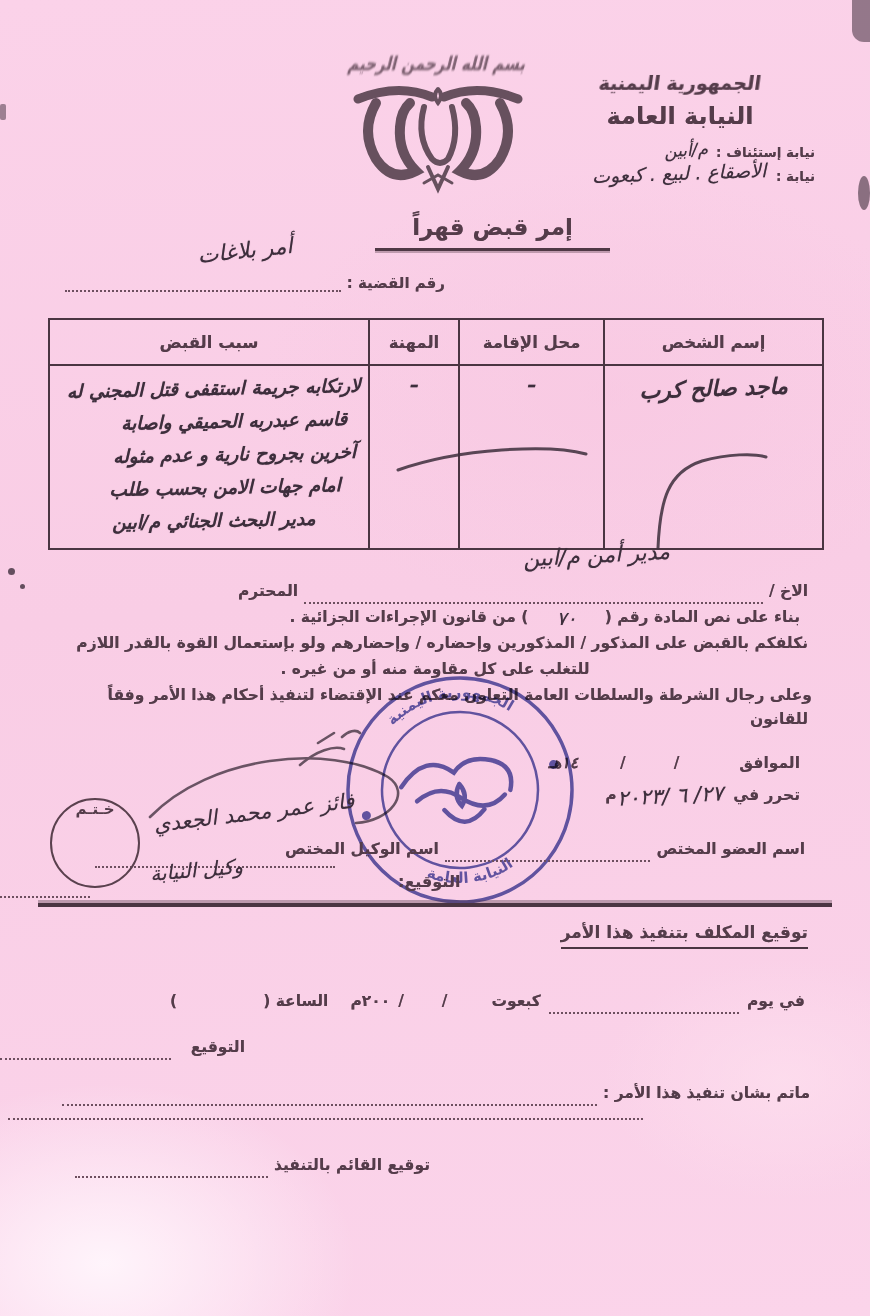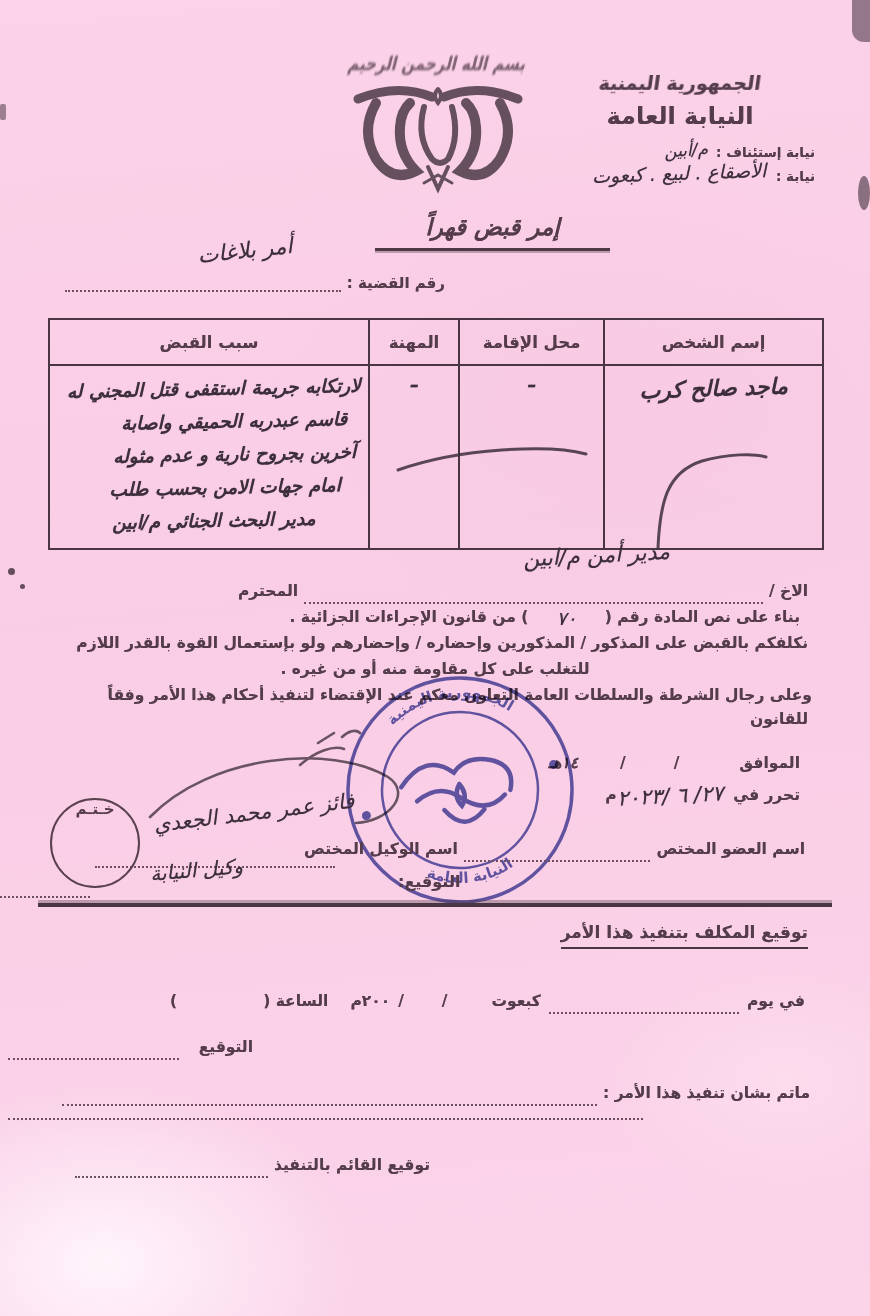--- a/index.html
+++ b/index.html
@@ -17,21 +17,21 @@
   .print{color:#543c4a; font-weight:bold; text-shadow:0 0 .6px rgba(84,60,74,.55);}
   .hand{color:#3d2e3c; font-style:italic; text-shadow:0 0 .7px rgba(61,46,60,.5);}
   .dots{border-bottom:2px dotted #6d4f5f; height:1.1em;}
   .row{display:flex; align-items:flex-end;}
   
   .republic{font-size:19px; letter-spacing:1px; transform:skewX(-8deg); filter:blur(.4px);}
   .prosecution{font-size:24px; letter-spacing:1px;}
   .hline{font-size:13.5px;}
   .hline .hand{font-size:17px;}
   
-  .title{font-size:23px; letter-spacing:.5px;font-style:italic;}
+  .title{font-size:23px; letter-spacing:.5px;}
   .title-underline{height:3px; background:#4f3845; box-shadow:0 2px 0 rgba(79,56,69,.35);}
   
   table.main{border-collapse:collapse; table-layout:fixed;}
   table.main th, table.main td{border:2.5px solid #4a3542; padding:2px 6px; vertical-align:top;}
   table.main th{font-size:16.5px; height:40px; vertical-align:middle; text-align:center;margin-top:11px;}
   .reason{transform:rotate(-1.2deg); padding-top:4px;}
   .reason div{font-size:18.5px; line-height:33px; white-space:nowrap;}
   .reason div:nth-child(2){margin-right:14px;}
   .reason div:nth-child(3){margin-right:6px;}
   .reason div:nth-child(4){margin-right:22px;}
@@ -189,21 +189,21 @@
     </g>
     <g fill="#4d50a5" font-size="15" font-weight="bold" font-family="DejaVu Sans, sans-serif">
       <text text-anchor="middle"><textPath href="#arcTop" startOffset="50%">الجمهورية اليمنية</textPath></text>
       <text text-anchor="middle"><textPath href="#arcBot" startOffset="50%">النيابة العامة</textPath></text>
     </g>
   </svg>
 
   <div class="abs row" style="top:836px; right:65px; width:520px; gap:6px;">
     <span class="print bp" style="white-space:nowrap;">اسم العضو المختص</span>
     <span class="dots" style="flex:1;"></span>
-    <span class="print bp" style="white-space:nowrap;margin-left:19px;">اسم الوكيل المختص</span>
+    <span class="print bp" style="white-space:nowrap;">اسم الوكيل المختص</span>
   </div>
   <div class="abs dots" style="top:848px; left:95px; width:240px;"></div>
 
   <div class="abs hand" style="top:805px; left:85px; width:270px; font-size:21px; transform:rotate(-7deg); white-space:nowrap;">فائز عمر محمد الجعدي</div>
   <div class="abs hand" style="top:858px; left:150px; font-size:20px; transform:rotate(-5deg); white-space:nowrap;">وكيل النيابة</div>
   <div class="abs dots" style="top:886px; left:120px; width:250px;"></div>
 
   <div class="abs seal" style="top:798px; left:50px;">
     <span>خـتـم</span>
   </div>
@@ -221,21 +221,21 @@
     <span class="print bp" style="white-space:nowrap;">في يوم</span>
     <span class="dots" style="width:190px;"></span>
     <span class="print bp" style="white-space:nowrap;">كبعوت</span>
     <span class="print bp" style="margin-right:36px;">/</span>
     <span class="print bp" style="margin-right:30px;">/</span>
     <span class="print bp">٢٠٠م</span>
     <span class="print bp" style="margin-right:14px; white-space:nowrap;">الساعة (</span>
     <span class="print bp" style="margin-right:78px;">)</span>
   </div>
 
-  <div class="abs row" style="top:1034px; left:8px; width:245px; direction:rtl; gap:20px;">
+  <div class="abs row" style="top:1034px; left:0px; width:245px; direction:rtl; gap:20px;">
     <span class="print bp" style="white-space:nowrap;">التوقيع</span>
     <span class="dots" style="flex:1;"></span>
   </div>
 
   <div class="abs row" style="top:1080px; right:60px; width:748px; gap:6px;">
     <span class="print bp" style="white-space:nowrap;">ماتم بشان تنفيذ هذا الأمر :</span>
     <span class="dots" style="flex:1;"></span>
   </div>
   <div class="abs dots" style="top:1100px; left:8px; width:635px;"></div>
 

